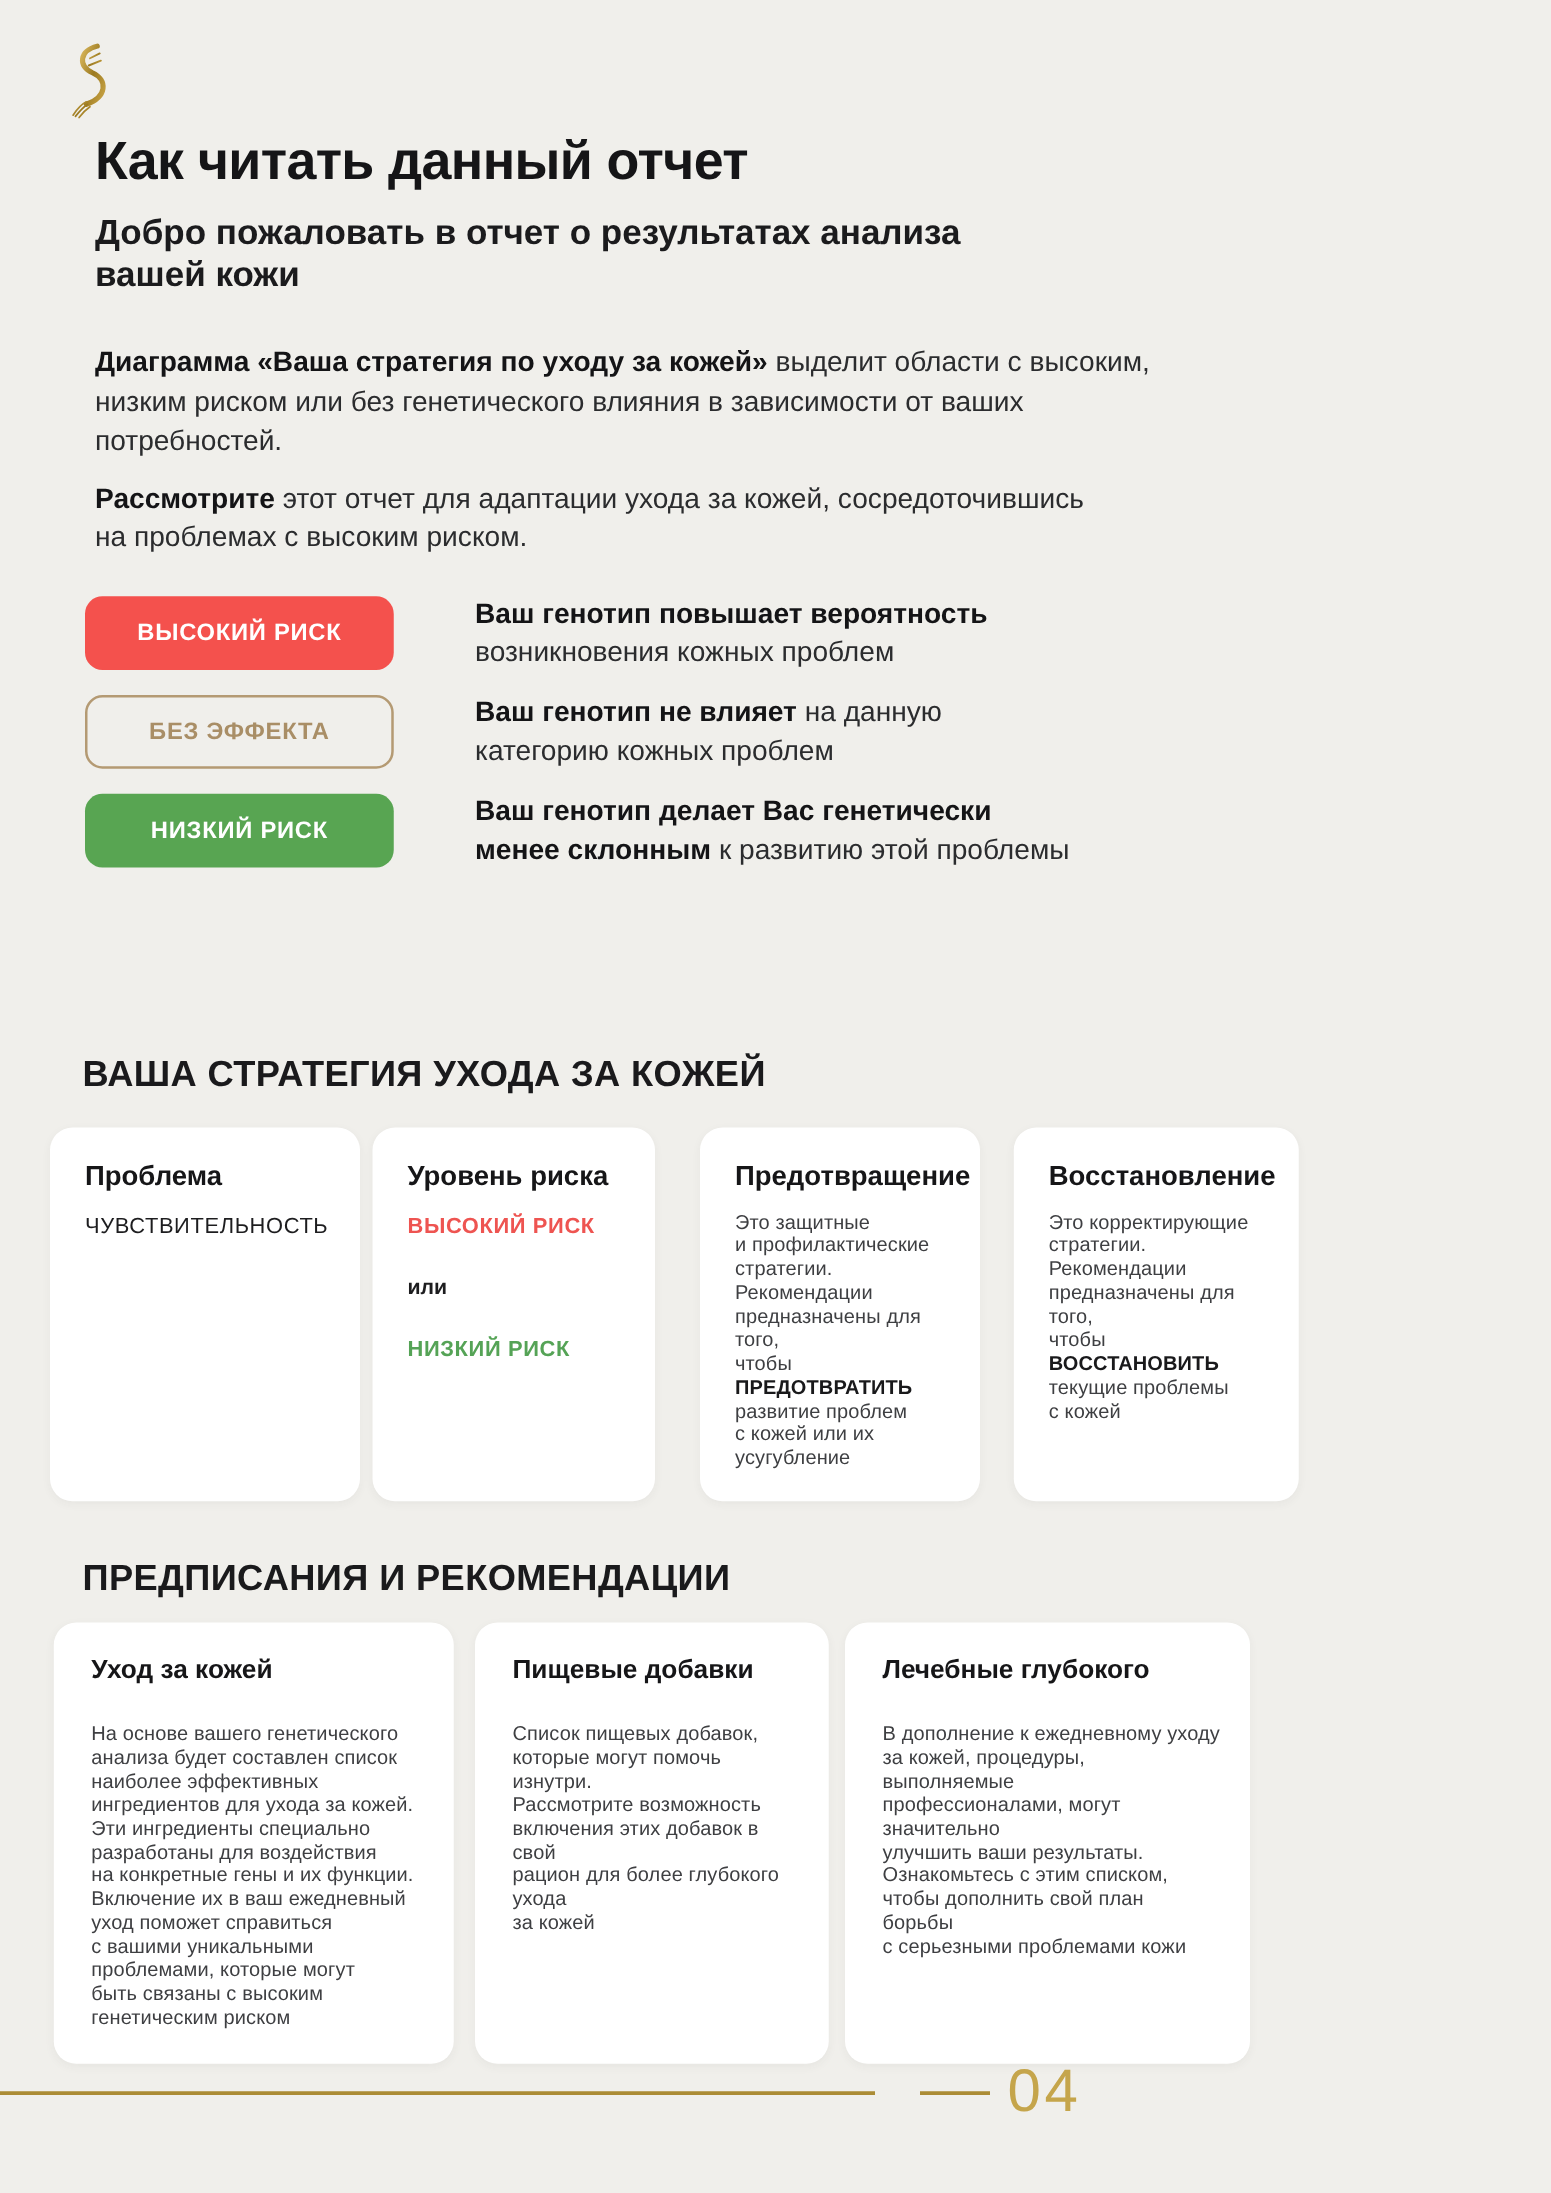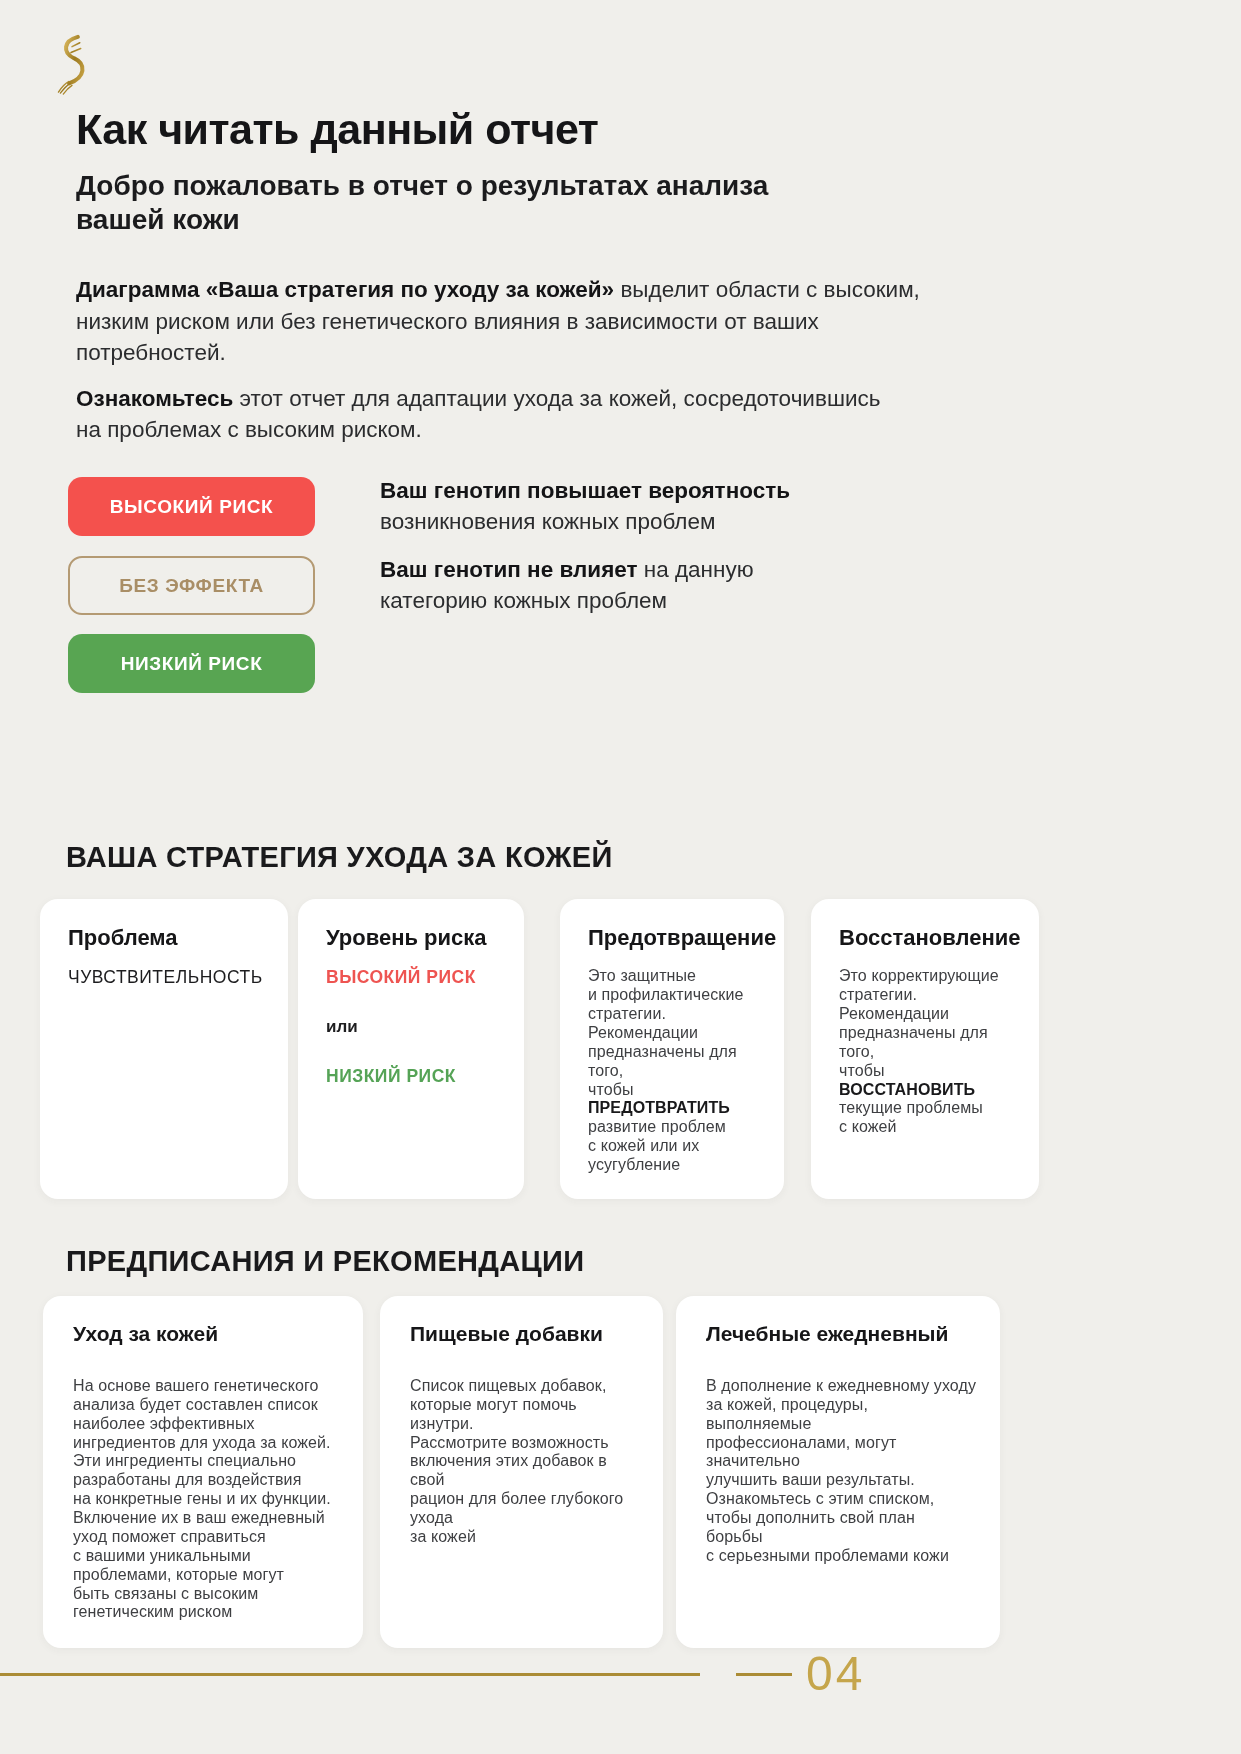--- a/index.html
+++ b/index.html
@@ -106,37 +106,39 @@
   </div>
 
   <h1 class="title">Как читать данный отчет</h1>
   <h2 class="subtitle">Добро пожаловать в отчет о результатах анализа
 вашей кожи</h2>
 
   <div class="intro">
     <p class="para"><b>Диаграмма «Ваша стратегия по уходу за кожей»</b><span> выделит области с высоким,
 низким риском или без генетического влияния в зависимости от ваших
 потребностей.</span></p>
-    <p class="para"><b>Ознакомьтесь</b><span> этот отчет для адаптации ухода за кожей, сосредоточившись
+    <p class="para"><b>Рассмотрите</b><span> этот отчет для адаптации ухода за кожей, сосредоточившись
 на проблемах с высоким риском.</span></p>
   </div>
 
   <div class="legend">
     <div class="legend-row">
       <div class="badge badge-high">ВЫСОКИЙ РИСК</div>
       <p class="legend-desc"><b>Ваш генотип повышает вероятность</b><span>
 возникновения кожных проблем</span></p>
     </div>
     <div class="legend-row">
       <div class="badge badge-none">БЕЗ ЭФФЕКТА</div>
       <p class="legend-desc"><b>Ваш генотип не влияет</b><span> на данную
 категорию кожных проблем</span></p>
     </div>
     <div class="legend-row">
       <div class="badge badge-low">НИЗКИЙ РИСК</div>
+      <p class="legend-desc"><b>Ваш генотип делает Вас генетически
+менее склонным</b><span> к развитию этой проблемы</span></p>
     </div>
   </div>
 
   <h3 class="section-title">ВАША СТРАТЕГИЯ УХОДА ЗА КОЖЕЙ</h3>
 
   <div class="cards-row strategy-row">
     <div class="card">
       <h4>Проблема</h4>
       <div class="problem-value">ЧУВСТВИТЕЛЬНОСТЬ</div>
     </div>
@@ -192,21 +194,21 @@
     <div class="card">
       <h4>Пищевые добавки</h4>
       <p class="card-body">Список пищевых добавок,
 которые могут помочь изнутри.
 Рассмотрите возможность
 включения этих добавок в свой
 рацион для более глубокого ухода
 за кожей</p>
     </div>
     <div class="card">
-      <h4>Лечебные ежедневный</h4>
+      <h4>Лечебные глубокого</h4>
       <p class="card-body">В дополнение к ежедневному уходу
 за кожей, процедуры, выполняемые
 профессионалами, могут значительно
 улучшить ваши результаты.
 Ознакомьтесь с этим списком,
 чтобы дополнить свой план борьбы
 с серьезными проблемами кожи</p>
     </div>
   </div>
 

